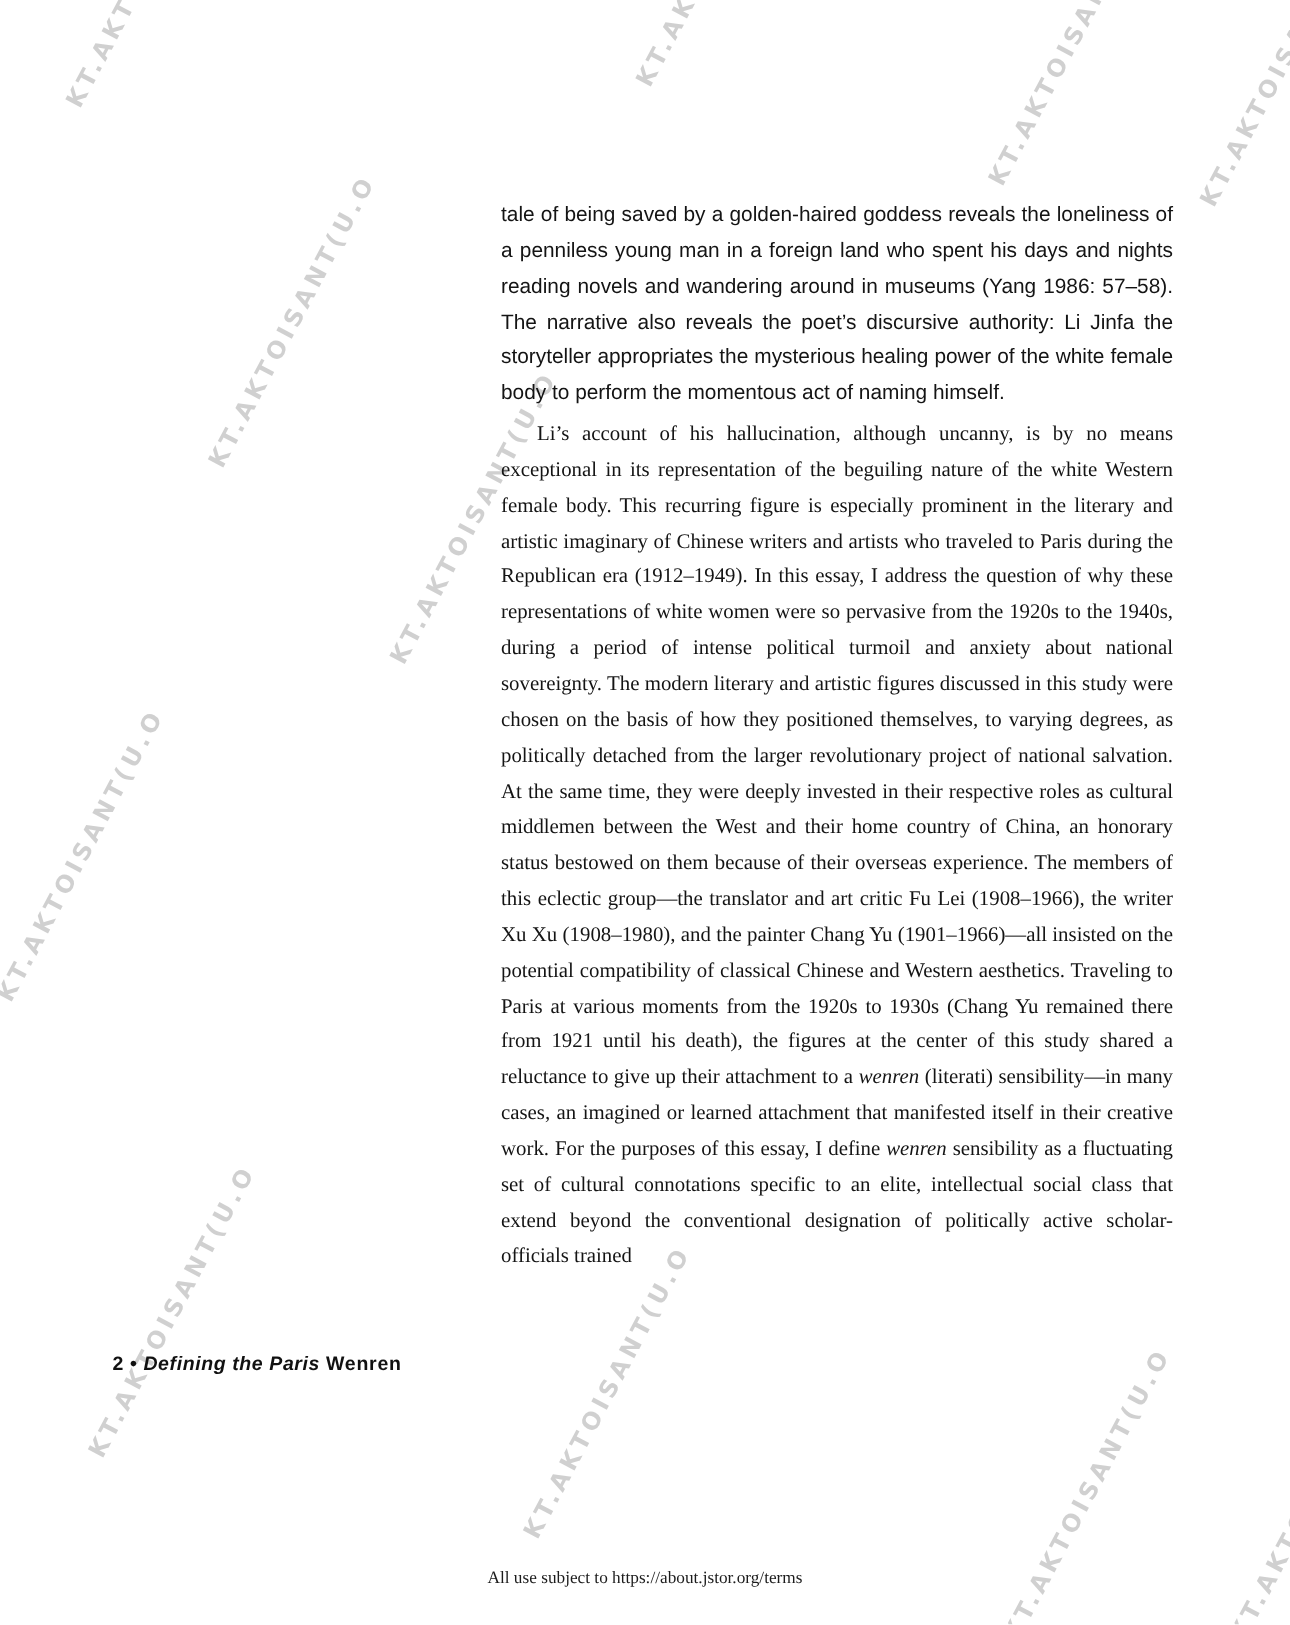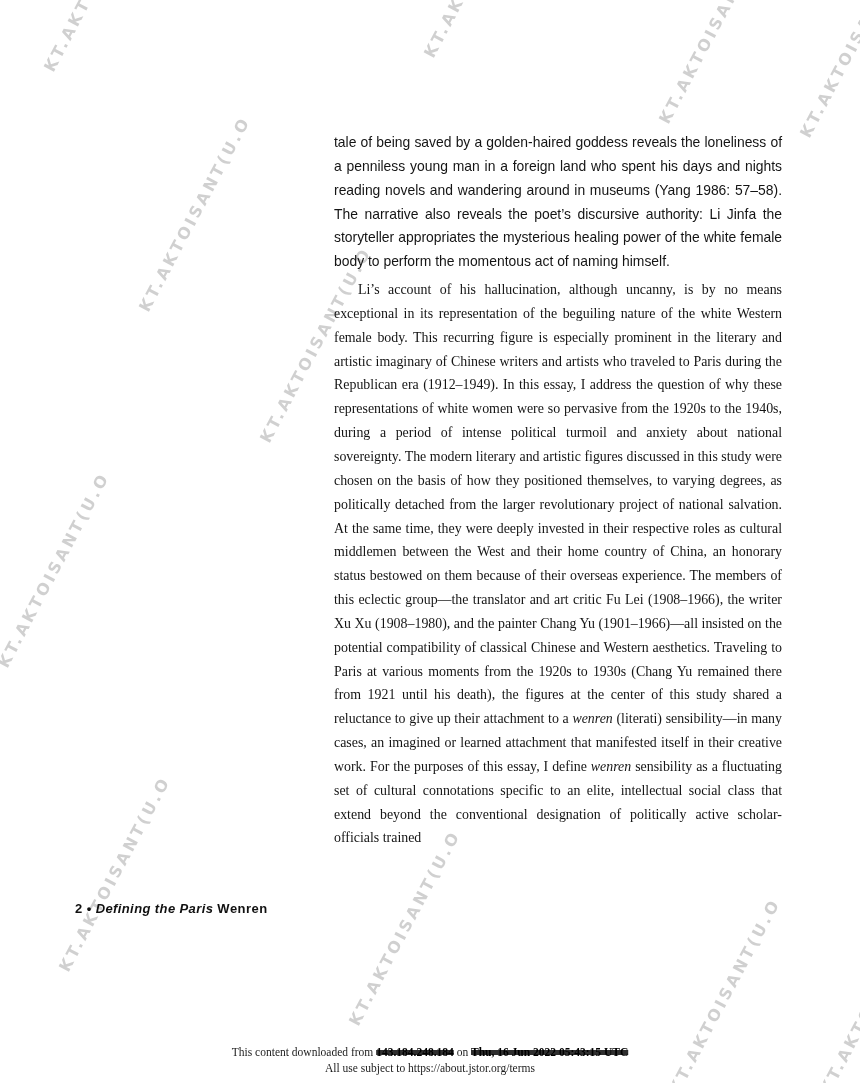--- a/index.html
+++ b/index.html
@@ -86,17 +86,16 @@
   <span class="watermark" style="left:816px;top:1088px;">KT.AKTOISANT(U.O</span>
 
   <div class="body-col">
     <p><span>tale of being saved by a golden-haired goddess reveals the loneliness of a penniless young man in a foreign land who spent his days and nights reading novels and wandering around in museums (Yang 1986: 57–58). The narrative also reveals the poet’s discursive authority: Li Jinfa the storyteller appropriates the mysterious healing power of the white female body to perform the momentous act of naming himself.</span></p>
     <p class="indent"><span>Li’s account of his hallucination, although uncanny, is by no means exceptional in its representation of the beguiling nature of the white Western female body. This recurring figure is especially prominent in the literary and artistic imaginary of Chinese writers and artists who traveled to Paris during the Republican era (1912–1949). In this essay, I address the question of why these representations of white women were so pervasive from the 1920s to the 1940s, during a period of intense political turmoil and anxiety about national sovereignty. The modern literary and artistic figures discussed in this study were chosen on the basis of how they positioned themselves, to varying degrees, as politically detached from the larger revolutionary project of national salvation. At the same time, they were deeply invested in their respective roles as cultural middlemen between the West and their home country of China, an honorary status bestowed on them because of their overseas experience. The members of this eclectic group—the translator and art critic Fu Lei (1908–1966), the writer Xu Xu (1908–1980), and the painter Chang Yu (1901–1966)—all insisted on the potential compatibility of classical Chinese and Western aesthetics. Traveling to Paris at various moments from the 1920s to 1930s (Chang Yu remained there from 1921 until his death), the figures at the center of this study shared a reluctance to give up their attachment to a </span><span class="seg-i">wenren</span><span> (literati) sensibility—in many cases, an imagined or learned attachment that manifested itself in their creative work. For the purposes of this essay, I define </span><span class="seg-i">wenren</span><span> sensibility as a fluctuating set of cultural connotations specific to an elite, intellectual social class that extend beyond the conventional designation of politically active scholar-officials trained</span></p>
   </div>
 
   <div class="footer-label"><span class="seg-b">2</span><span class="seg-b"> • </span><span class="seg-bi">Defining the Paris </span><span class="seg-sc">Wenren</span></div>
 
   <div class="bottom-notice">
-    <div><span>This content downloaded from </span><span class="seg-redact">143.184.248.184</span><span> on </span><span class="seg-redact">Thu, 16 Jun 2022 05:43:15 UTC</span></div>
     <div>All use subject to https://about.jstor.org/terms</div>
   </div>
 
 </div>
 
 </body></html>

